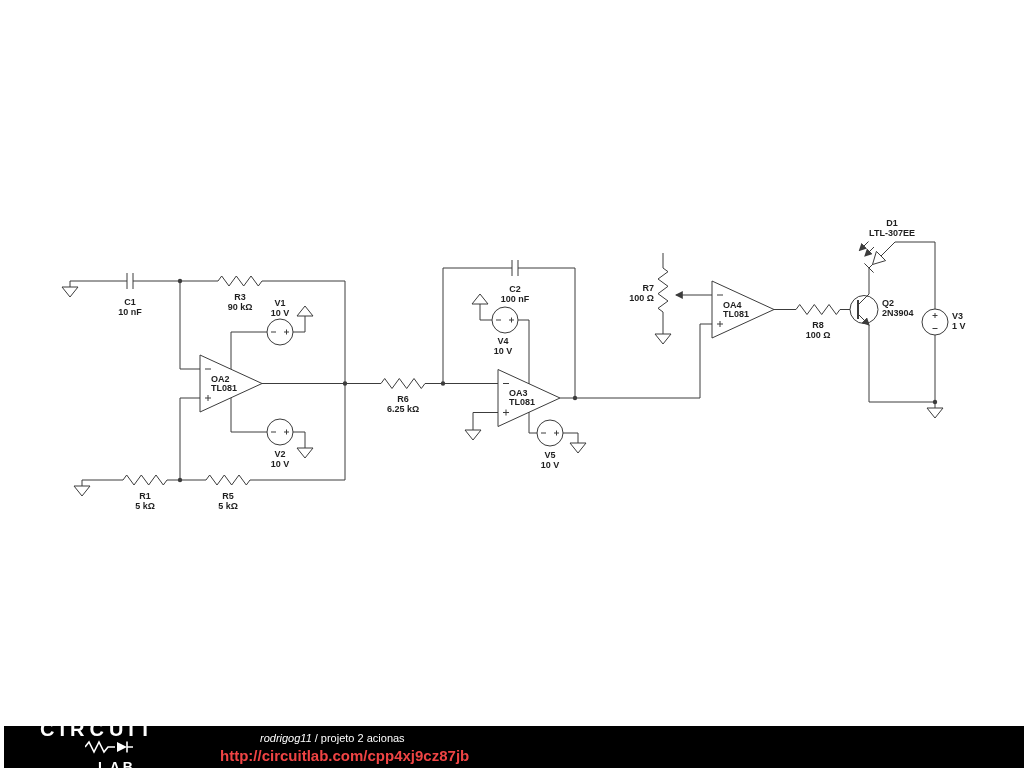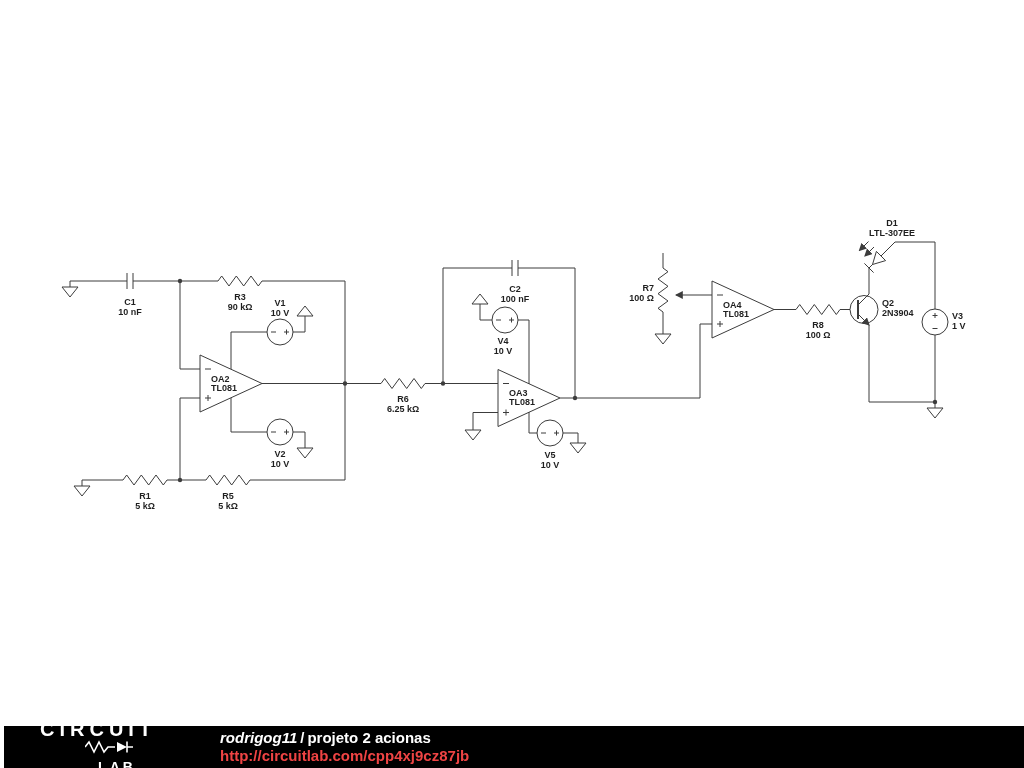--- a/index.html
+++ b/index.html
@@ -15,21 +15,21 @@
   .sch .dot { fill:#3c3c3c; stroke:none; }
   .sch .wf { fill:#fff; }
   .sch .thick { stroke-width:2; }
   .footer { position:absolute; left:4px; bottom:0; width:1024px; height:42px; background:#000;
             display:flex; align-items:center; }
   .logo { margin-left:36px; width:154px; color:#fff; }
   .logo-top { font-size:20px; font-weight:bold; letter-spacing:5px; line-height:19px; }
   .logo-row { display:flex; align-items:center; gap:5px; margin-top:1px;flex-direction:column; }
   .logo-lab { font-size:14px; font-weight:bold; letter-spacing:3px; }
   .caption { margin-left:26px; color:#fff; }
-  .caption-title { font-size:15px; font-weight:bold; line-height:18px; }
+  .caption-title { font-size:11px; font-weight:normal; line-height:18px;margin-left:40px; }
   .author { font-style:italic; }
   .sep { margin:0 3px; }
   .caption-url { font-size:15px; font-weight:bold; color:#ef4444; text-decoration:none;
                  display:block; line-height:18px; cursor:pointer; }
 </style>
 </head>
 <body>
 
 <div class="page">
 

